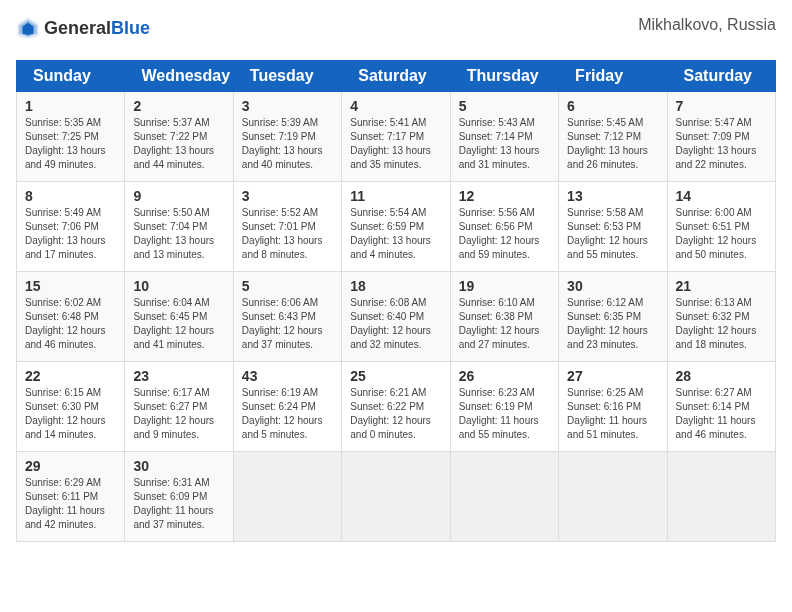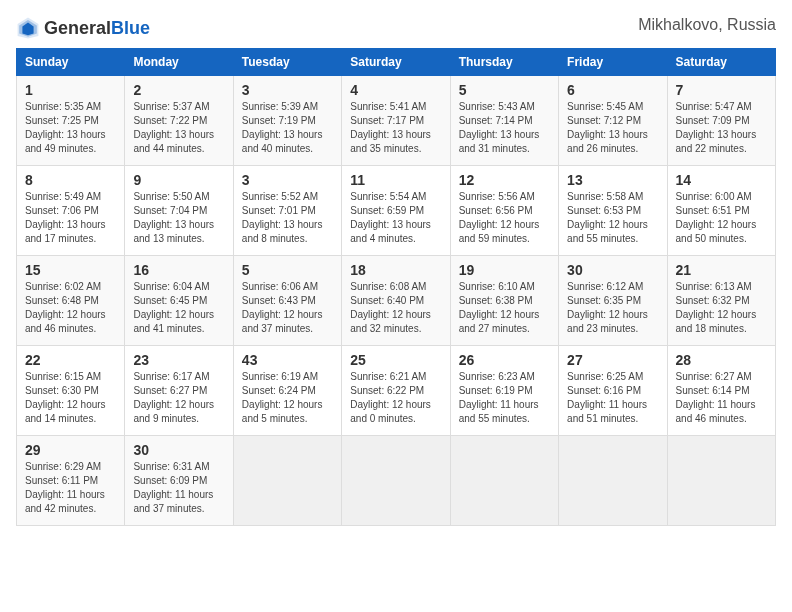--- a/index.html
+++ b/index.html
@@ -7,21 +7,21 @@
       font-family: Arial, sans-serif;
       background: #fff;
       width: 792px;
       min-height: 612px;
       padding: 16px;
     }
     .header-area {
       display: flex;
       justify-content: space-between;
       align-items: flex-start;
-      margin-bottom: 8px;
+      margin-bottom: 20px;
     }
     .logo {
       display: flex;
       align-items: center;
       gap: 4px;
     }
     .logo-text-general {
       font-size: 18px;
       font-weight: bold;
       color: #333;
@@ -50,22 +50,22 @@
     }
     table {
       width: 100%;
       border-collapse: collapse;
       table-layout: fixed;
     }
     thead tr th {
       background-color: #1565c0;
       color: #fff;
       text-align: left;
-      padding: 6px 8px;
-      font-size: 12px;
+      padding: 6px 16px;
+      font-size: 16px;
       font-weight: bold;
       border: 1px solid #1565c0;
     }
     tbody tr td {
       vertical-align: top;
       padding: 6px 8px;
       font-size: 11px;
       color: #333;
       border: 1px solid #ddd;
       background: #fff;
@@ -109,21 +109,21 @@
   </div>
   <div class="title-area">
     <div class="location-title">Mikhalkovo, Russia</div>
   </div>
 </div>
 
 <table>
   <thead>
     <tr id="weekday-header">
     <th>Sunday</th>
-        <th>Monday</th>
+        <th>Wednesday</th>
         <th>Tuesday</th>
         <th>Saturday</th>
         <th>Thursday</th>
         <th>Friday</th>
         <th>Saturday</th>
       </tr>
   </thead>
   <tbody id="calendar-body">
   <tr>
         <td>
@@ -214,21 +214,21 @@
         </td>
       </tr>
       <tr>
         <td>
           <span class="day-number">15</span>
         <div class="day-info">
           Sunrise: 6:02 AM<br>Sunset: 6:48 PM<br>Daylight: 12 hours and 46 minutes.
         </div>
         </td>
         <td>
-          <span class="day-number">16</span>
+          <span class="day-number">10</span>
         <div class="day-info">
           Sunrise: 6:04 AM<br>Sunset: 6:45 PM<br>Daylight: 12 hours and 41 minutes.
         </div>
         </td>
         <td>
           <span class="day-number">5</span>
         <div class="day-info">
           Sunrise: 6:06 AM<br>Sunset: 6:43 PM<br>Daylight: 12 hours and 37 minutes.
         </div>
         </td>

